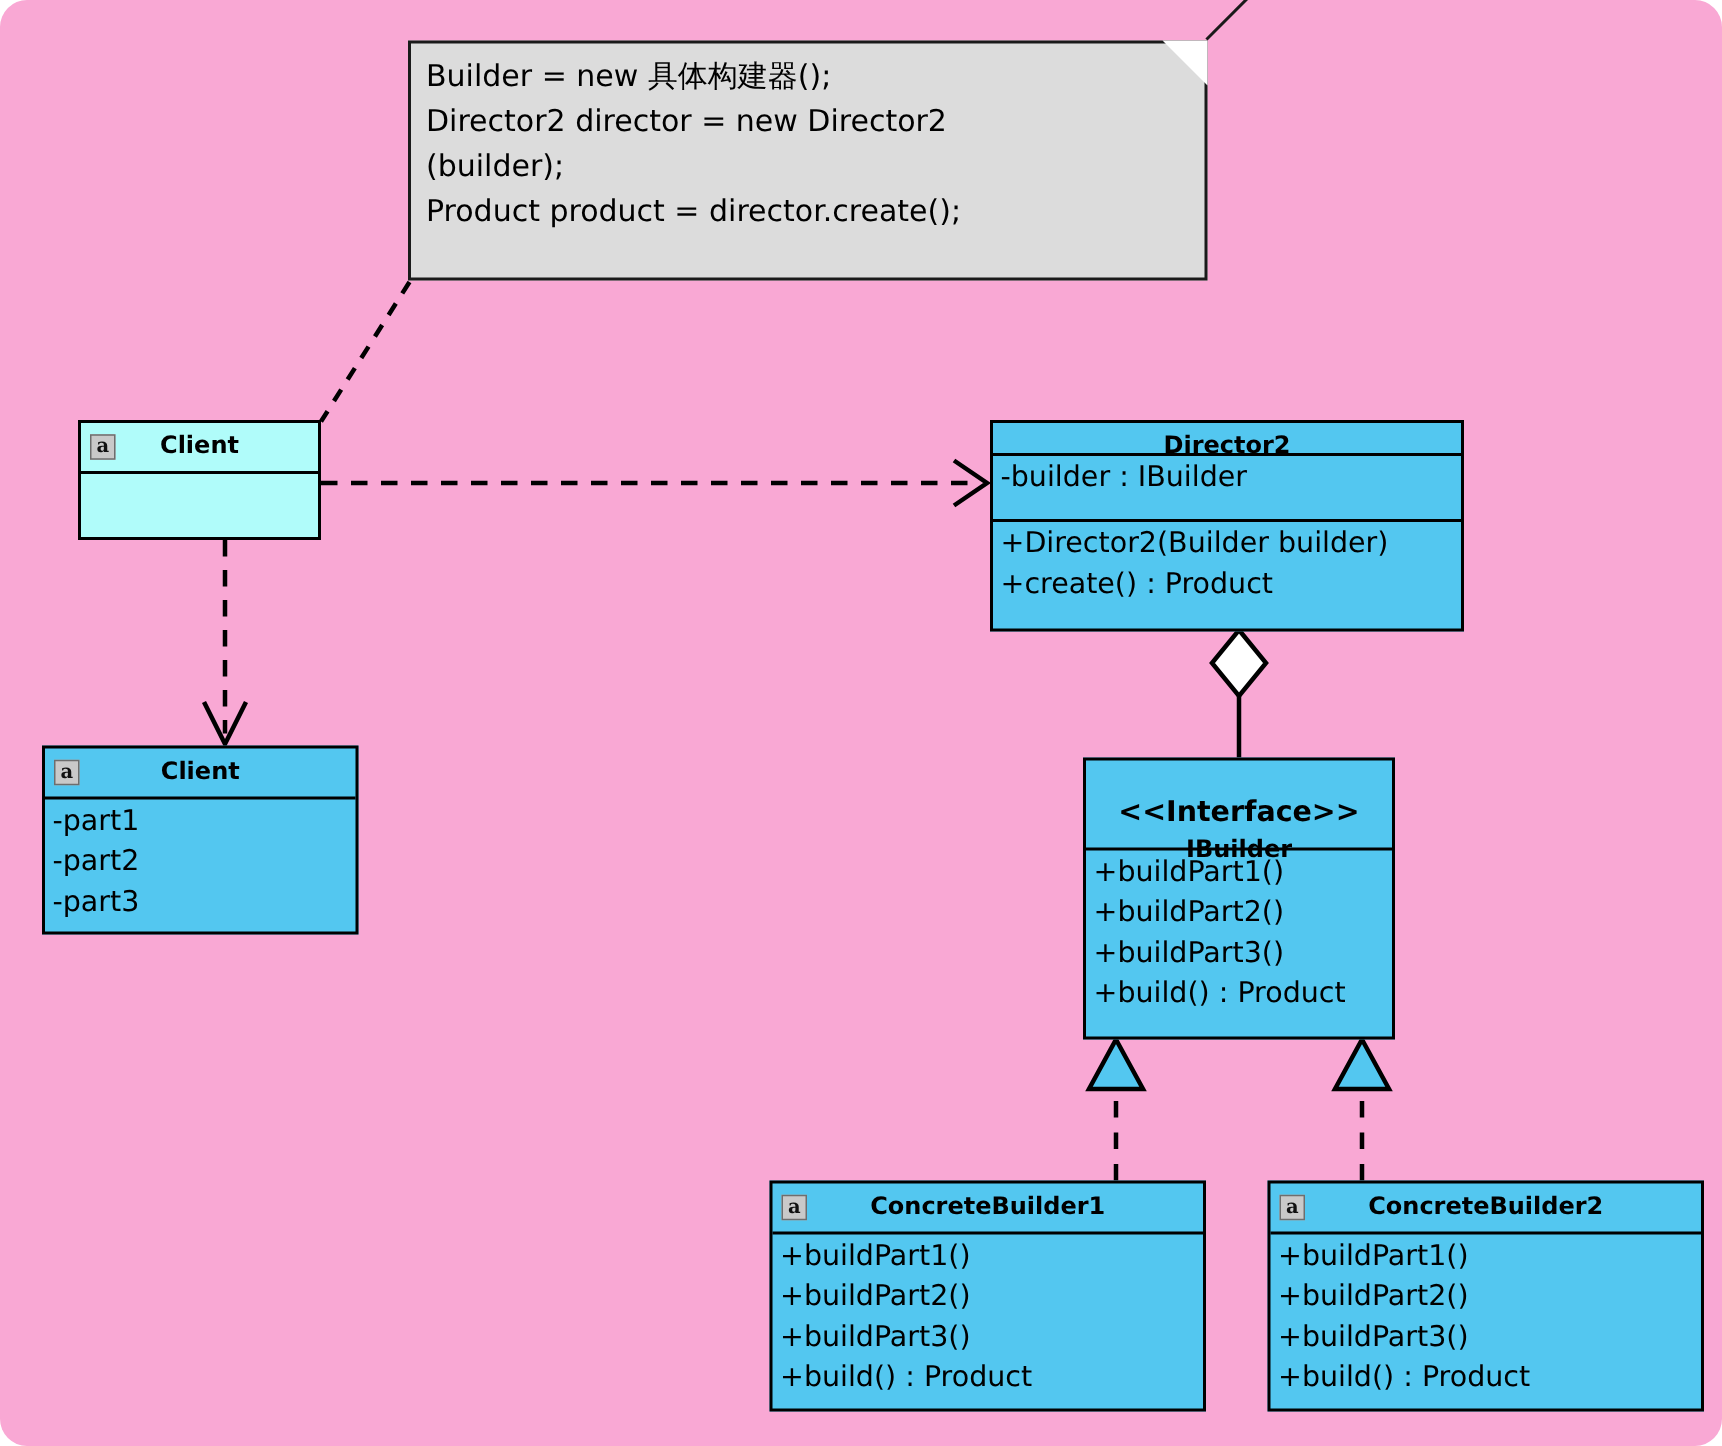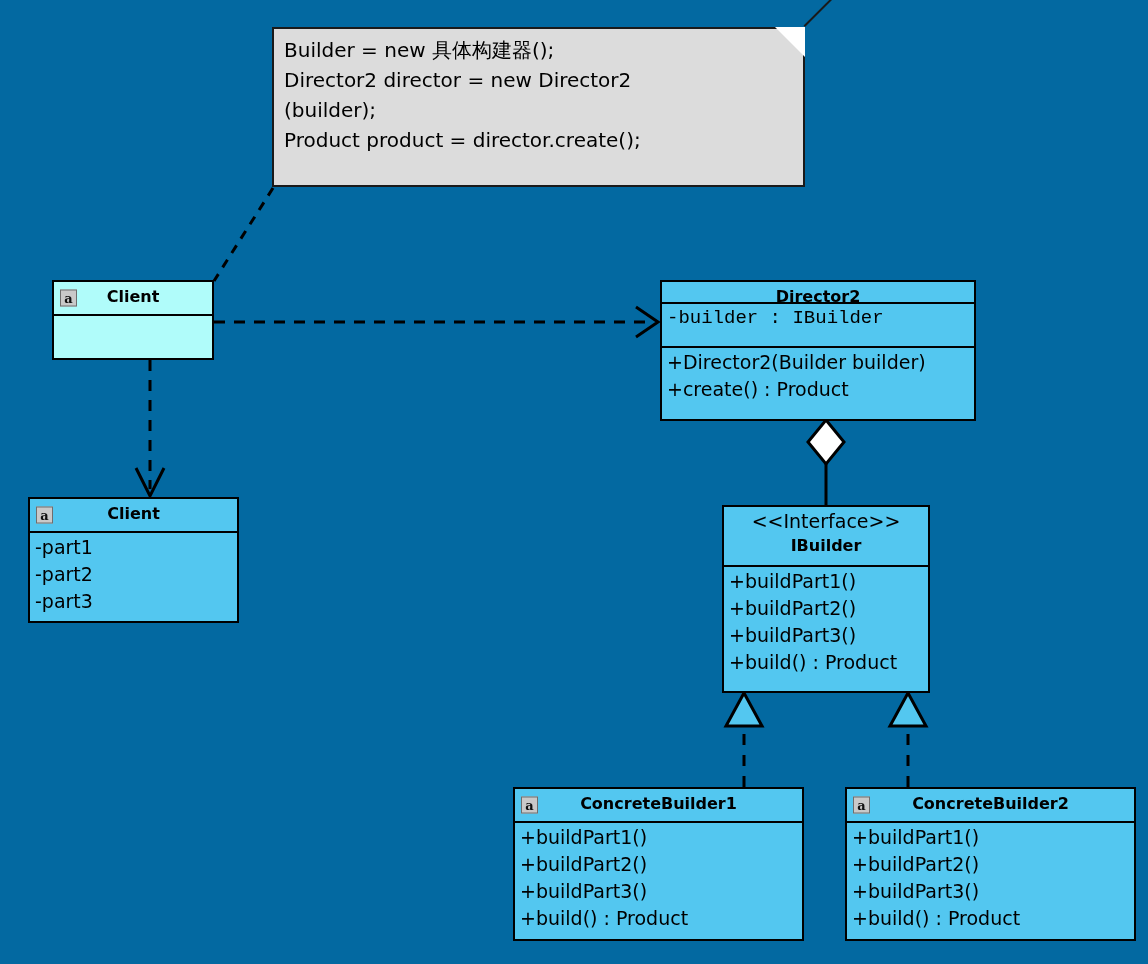--- a/index.html
+++ b/index.html
@@ -5,23 +5,24 @@
 <style>
   html, body {
     margin: 0;
     padding: 0;
     background: #ffffff;
   }
   #canvas {
     position: relative;
     width: 1148px;
     height: 964px;
-    background: #0369a1;
+    background: #f9a8d4;
     font-family: "DejaVu Sans", "Liberation Sans", sans-serif;
     overflow: hidden;
+    border-radius: 18px;
   }
   svg.edges {
     position: absolute;
     left: 0;
     top: 0;
     width: 1148px;
     height: 964px;
     pointer-events: none;
   }
 
@@ -50,26 +51,27 @@
   }
   .cls-title {
     font-weight: bold;
     font-size: 16px;
     line-height: 26px;
     text-align: center;
     color: #000000;
     white-space: nowrap;
   }
   .cls-stereotype {
-    font-weight: normal;
+    font-weight: bold;
     font-size: 19px;
     line-height: 25px;
     text-align: center;
     color: #000000;
     white-space: nowrap;
+    margin-top: 20px;
   }
   .members {
     display: flex;
     flex-direction: column;
     justify-content: flex-start;
   }
   .member {
     font-size: 19px;
     line-height: 27px;
     color: #000000;
@@ -174,21 +176,21 @@
       <span class="cls-icon">a</span>
       <div class="cls-title">Client</div>
     </div>
     <div class="compartment members empty-comp"></div>
   </div>
 
   <div class="uml-box" style="left:660px; top:280px; width:316px; height:141px;">
     <div class="compartment head" style="height:20px;">
       <div class="cls-title">Director2</div>
     </div>
-    <div class="compartment members" style="height:44px;font-family:Liberation Mono, monospace;">
+    <div class="compartment members" style="height:44px;">
       <div class="member">-builder : IBuilder</div>
     </div>
     <div class="compartment members">
       <div class="member">+Director2(Builder builder)</div>
       <div class="member">+create() : Product</div>
     </div>
   </div>
 
   <div class="uml-box" style="left:28px; top:497px; width:211px; height:126px;">
     <div class="compartment head" style="height:32px;">

